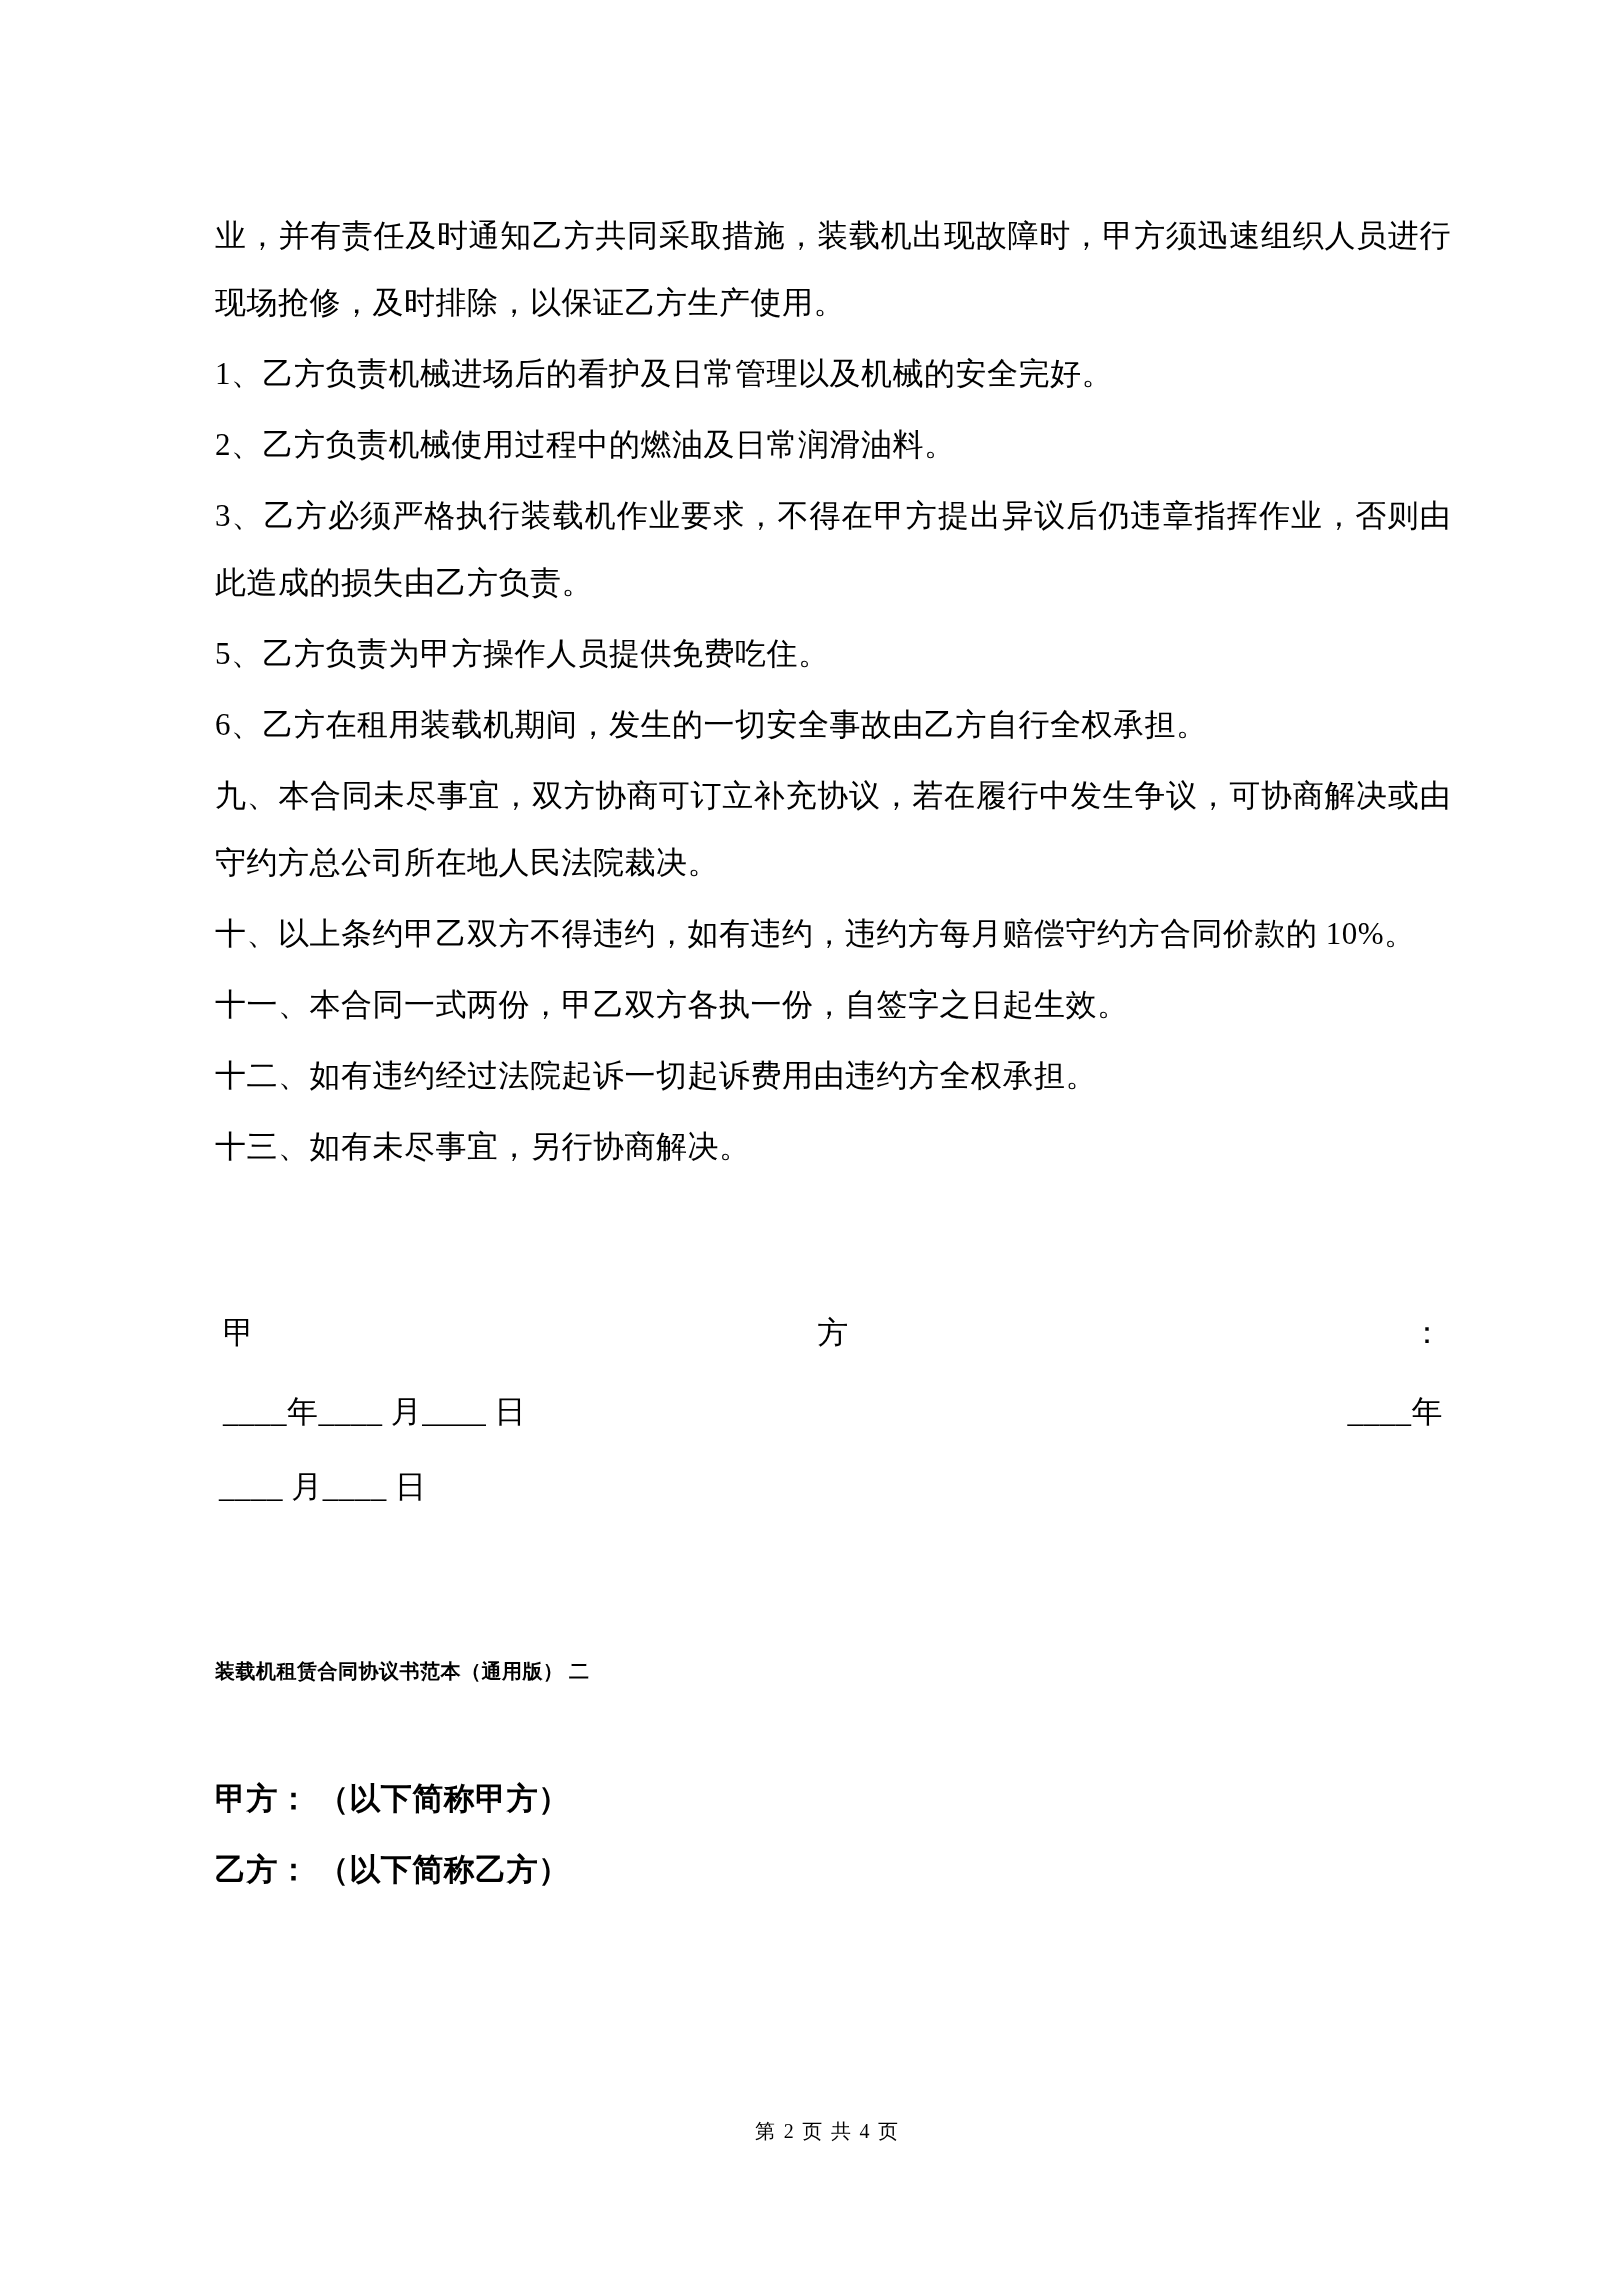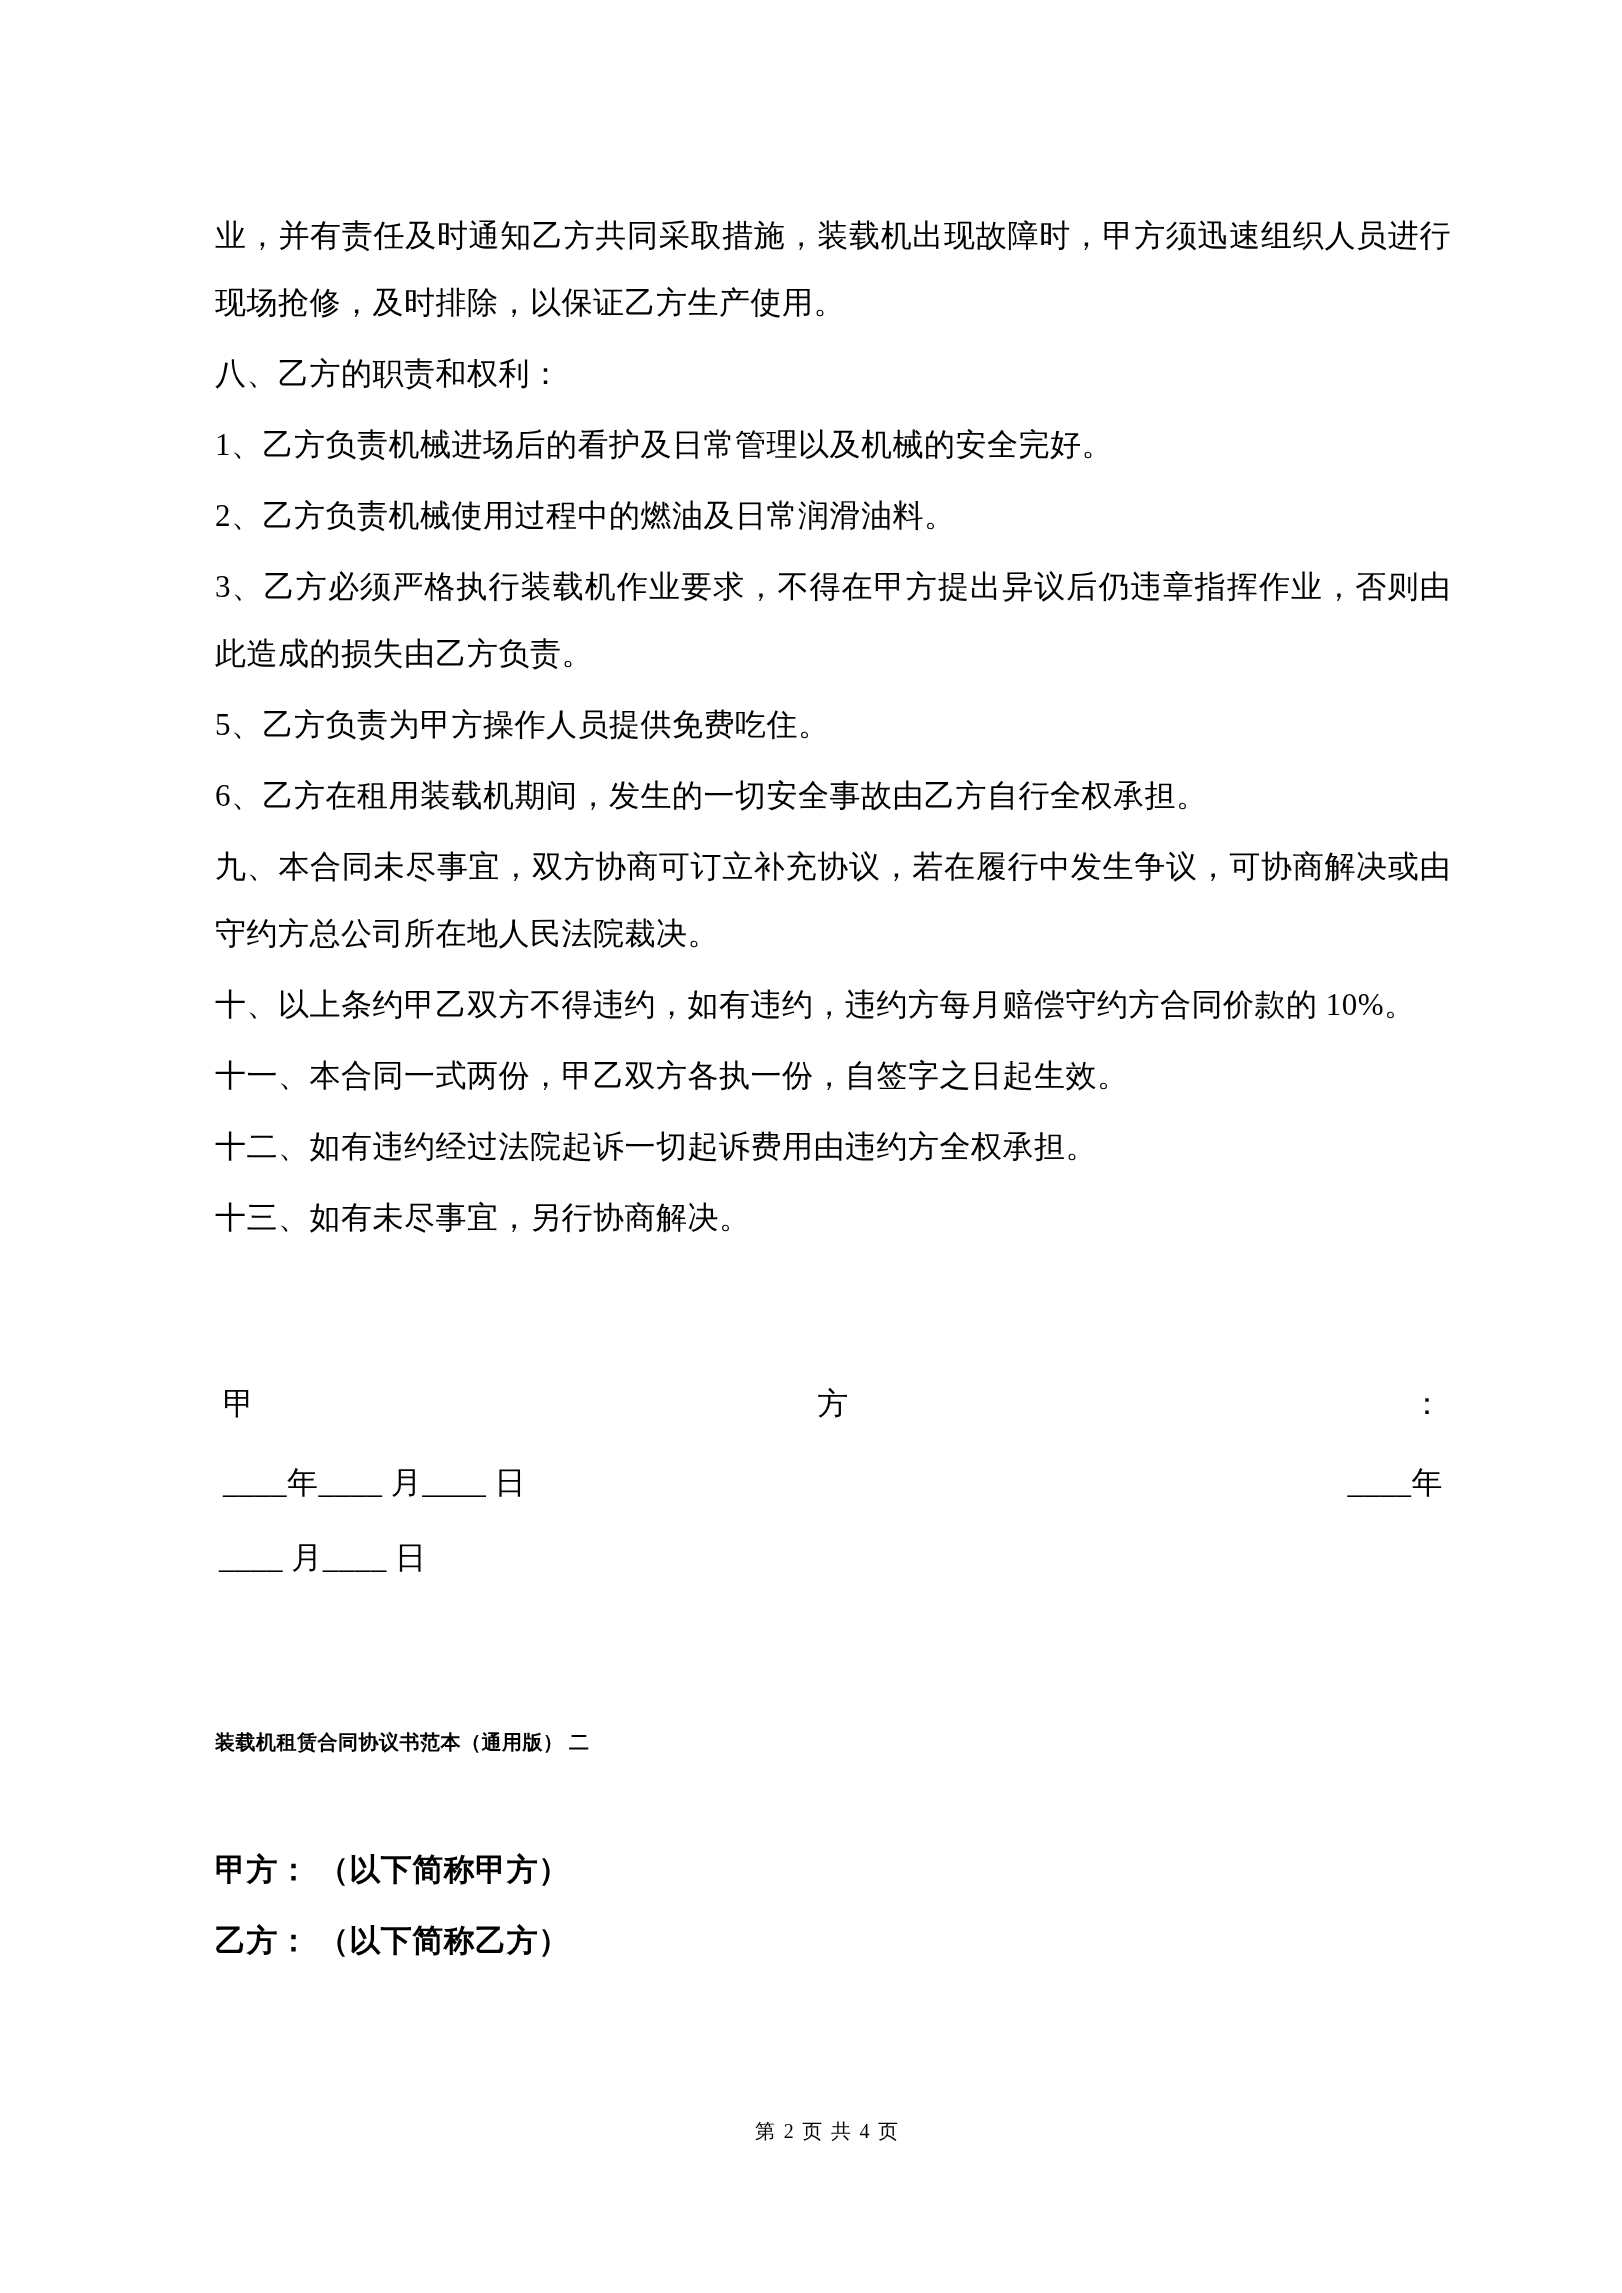--- a/index.html
+++ b/index.html
@@ -71,21 +71,20 @@
     color: #000000;
   }
 </style>
 </head>
 <body>
 
 <div class="page">
   <div class="doc-body">
 
     <p class="para">业，并有责任及时通知乙方共同采取措施，装载机出现故障时，甲方须迅速组织人员进行现场抢修，及时排除，以保证乙方生产使用。</p>
-    <p class="para">八、乙方的职责和权利：</p>
     <p class="para">1、乙方负责机械进场后的看护及日常管理以及机械的安全完好。</p>
     <p class="para">2、乙方负责机械使用过程中的燃油及日常润滑油料。</p>
     <p class="para">3、乙方必须严格执行装载机作业要求，不得在甲方提出异议后仍违章指挥作业，否则由此造成的损失由乙方负责。</p>
     <p class="para">5、乙方负责为甲方操作人员提供免费吃住。</p>
     <p class="para">6、乙方在租用装载机期间，发生的一切安全事故由乙方自行全权承担。</p>
     <p class="para">九、本合同未尽事宜，双方协商可订立补充协议，若在履行中发生争议，可协商解决或由守约方总公司所在地人民法院裁决。</p>
     <p class="para">十、以上条约甲乙双方不得违约，如有违约，违约方每月赔偿守约方合同价款的 10%。</p>
     <p class="para">十一、本合同一式两份，甲乙双方各执一份，自签字之日起生效。</p>
     <p class="para">十二、如有违约经过法院起诉一切起诉费用由违约方全权承担。</p>
     <p class="para">十三、如有未尽事宜，另行协商解决。</p>

